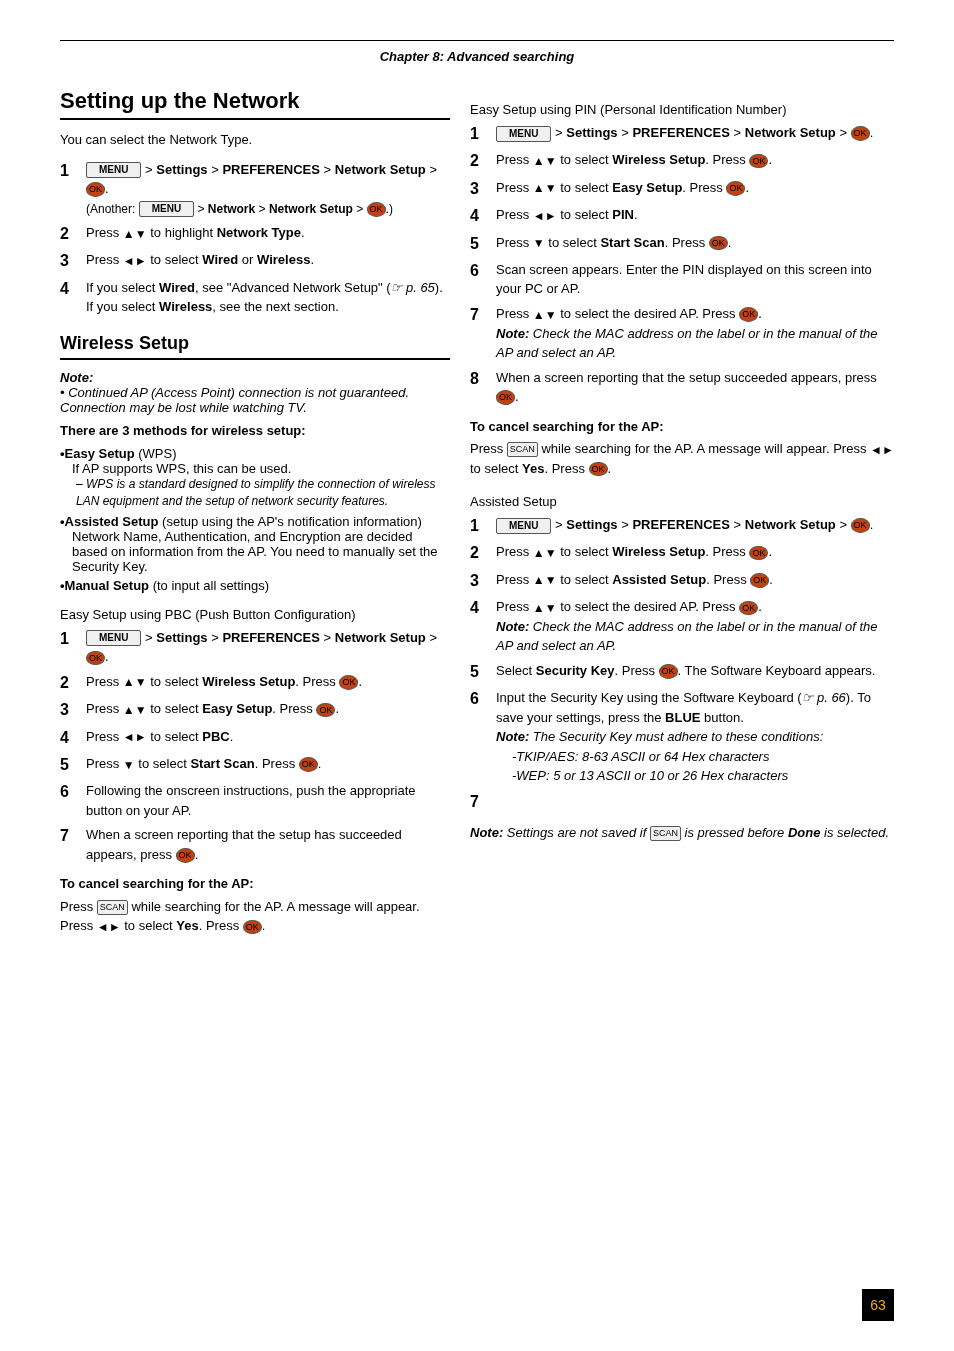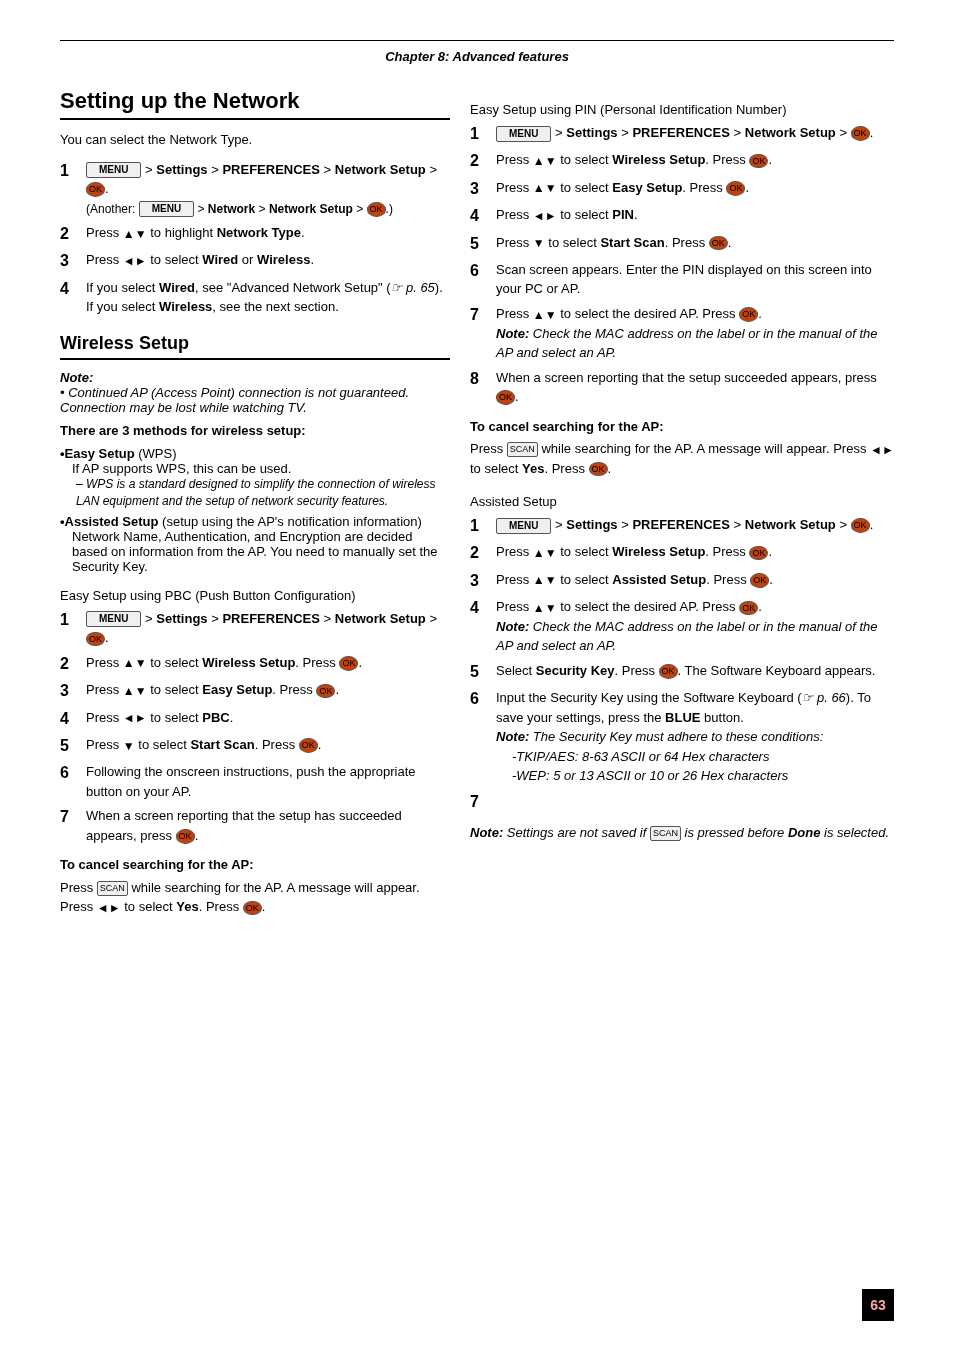--- a/index.html
+++ b/index.html
@@ -168,40 +168,40 @@
     .icon-arrow-lr {
       display: inline-block;
       vertical-align: middle;
       font-size: 12px;
     }
     .page-number {
       position: absolute;
       bottom: 30px;
       right: 60px;
       font-size: 14px;
-      font-weight: bold;
+      font-weight: normal;
       background: #000;
-      color: #fca5a5;
+      color: #eab308;
       width: 32px;
       height: 32px;
       display: flex;
       align-items: center;
       justify-content: center;
       text-align: right;
     }
     b { font-weight: bold; }
     i { font-style: italic; }
   </style>
 </head>
 <body>
 
 <div class="page">
 
   <div class="chapter-header">
-    <span>Chapter 8: Advanced features</span>
+    <span>Chapter 8: Advanced searching</span>
   </div>
 
   <div class="two-col">
 
     <div class="left-col">
 
       <h1 class="section-title">Setting up the Network</h1>
 
       <p class="intro-text">You can select the Network Type.</p>
 
@@ -245,20 +245,23 @@
           </div>
           <div class="sub-indent">If AP supports WPS, this can be used.</div>
           <div class="sub-bullet">– <i>WPS is a standard designed to simplify the connection of wireless LAN equipment and the setup of network security features.</i></div>
         </div>
         <div class="method-item">
           <div class="bullet-text">
             <span><b>•Assisted Setup</b> (setup using the AP's notification information)</span>
           </div>
           <div class="sub-indent">Network Name, Authentication, and Encryption are decided based on information from the AP. You need to manually set the Security Key.</div>
         </div>
+        <div class="method-item">
+          <span><b>•Manual Setup</b> (to input all settings)</span>
+        </div>
       </div>
 
       <h3 class="subsection-title">Easy Setup using PBC (Push Button Configuration)</h3>
 
       <ol class="steps">
         <li>
           <span class="step-num">1</span>
           <span class="step-content">
             <span class="icon-menu">MENU</span> &gt; <b>Settings</b> &gt; <b>PREFERENCES</b> &gt; <b>Network Setup</b> &gt; <span class="icon-ok">OK</span>.
           </span>

